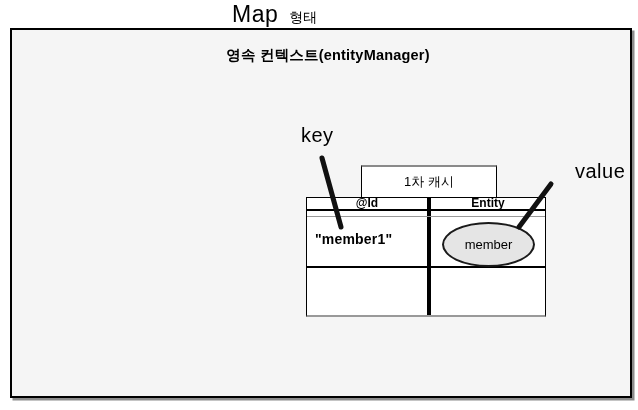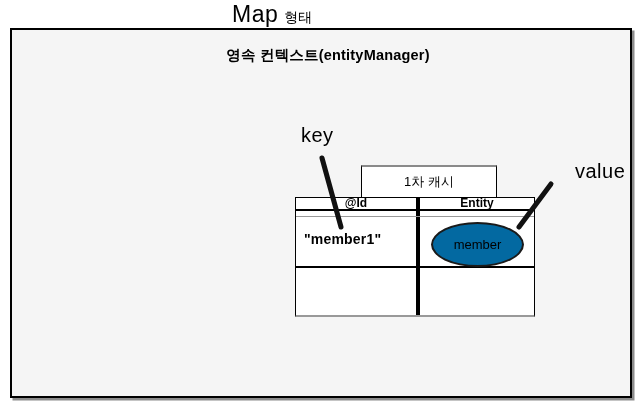--- a/index.html
+++ b/index.html
@@ -4,24 +4,24 @@
 <style>
   html,body{margin:0;padding:0;background:#ffffff;}
   .stage{
     position:relative;width:638px;height:410px;overflow:hidden;
     background:#ffffff;
     font-family:"Liberation Sans","DejaVu Sans",sans-serif;
     color:#000;
   }
   .title-row{
     position:absolute;left:232px;top:1px;
-    display:flex;align-items:baseline;white-space:nowrap;
+    display:flex;align-items:baseline;gap:11px;white-space:nowrap;
   }
   .title-en{font-size:23px;font-weight:500;letter-spacing:.5px;}
-  .title-ko{font-size:14px;font-weight:400;margin-left:6px;}
+  .title-ko{font-size:14px;font-weight:400;}
   .main-box{
     position:absolute;left:10px;top:28px;width:618px;height:366px;
     background:#f5f5f5;border:2px solid #000;
     box-shadow:2.5px 2.5px 0 #8c8c8c;
   }
   .heading{
     position:absolute;left:10px;top:46px;width:636px;
     text-align:center;font-size:14.5px;font-weight:bold;letter-spacing:.2px;
   }
   .anno{
@@ -31,21 +31,21 @@
   .anno.value{left:527px;top:160px;margin-left:48px;}
   .cache-box{
     position:absolute;left:361px;top:165px;width:136px;height:32px;
     background:#ffffff;
     border-left:1.5px solid #000;border-right:1.5px solid #000;
     border-top:2px solid #8a8a8a;border-bottom:none;
     display:flex;align-items:center;justify-content:center;
     font-size:13px;box-sizing:border-box;
   }
   .cache-table{
-    position:absolute;left:295px;top:197px;width:240px;height:120px;
+    position:absolute;left:306px;top:197px;width:240px;height:120px;
     background:#ffffff;border:1.5px solid #000;border-bottom:2px solid #999;
     box-sizing:border-box;
   }
   .col-divider{
     position:absolute;left:120px;top:0;width:4px;height:100%;background:#000;
   }
   .sep{position:absolute;left:0;width:100%;}
   .sep.header-black{top:11px;height:1.5px;background:#000;}
   .sep.header-gray{top:17.5px;height:1.8px;background:#999;}
   .sep.row{top:68px;height:1.5px;background:#000;}
@@ -54,21 +54,21 @@
     text-align:center;font-size:12px;font-weight:bold;
   }
   .col-head.id{left:0;width:120px;}
   .col-head.entity{left:124px;width:114px;}
   .cell-id{
     position:absolute;left:8px;top:33px;font-size:14px;font-weight:bold;
     letter-spacing:.2px;
   }
   .entity-oval{
     position:absolute;left:135px;top:24px;width:93px;height:45px;
-    border:2px solid #1a1a1a;border-radius:50%;background:#0369a1;
+    border:2px solid #1a1a1a;border-radius:50%;background:#e5e5e5;
     display:flex;align-items:center;justify-content:center;
     font-size:13px;box-sizing:border-box;
   }
   .pointer-lines{position:absolute;left:0;top:0;pointer-events:none;}
 </style>
 </head>
 <body>
 
 <div class="stage">
 

